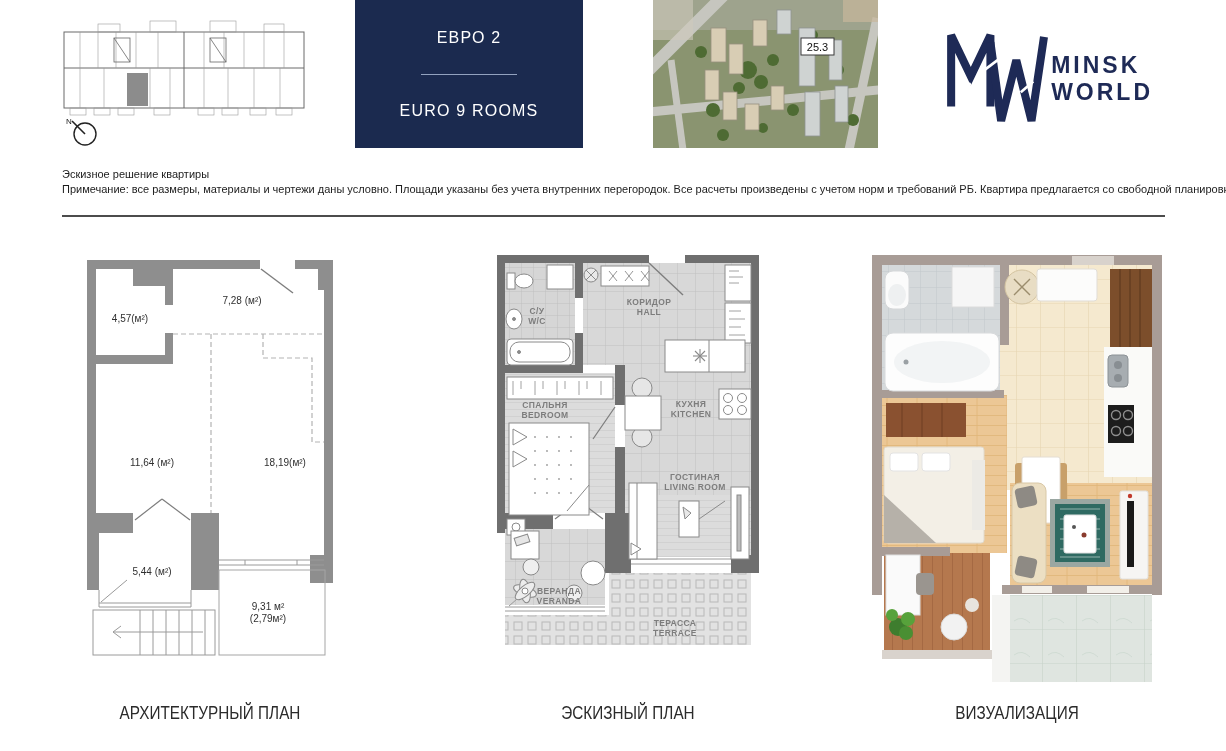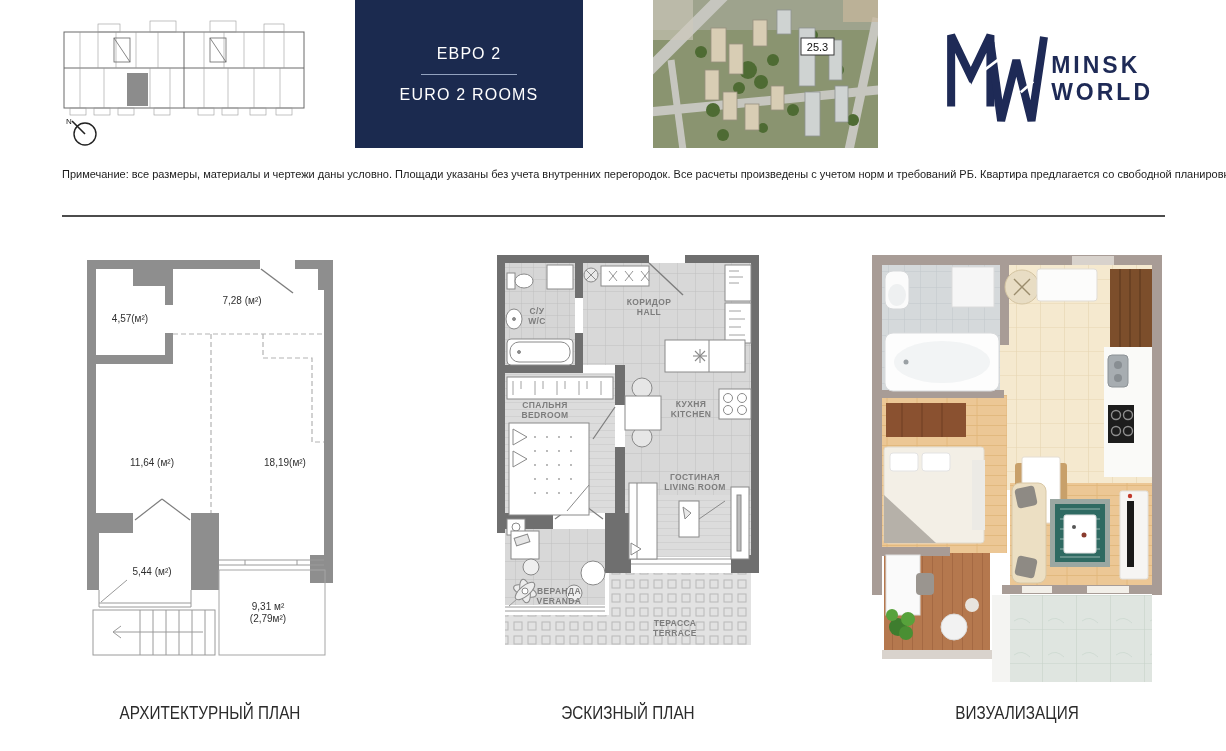--- a/index.html
+++ b/index.html
@@ -2,21 +2,21 @@
 <html><head>
 <meta charset="utf-8">
 <style>
   html,body{margin:0;padding:0;background:#ffffff;}
   .page{position:relative;width:1226px;height:751px;background:#fff;overflow:hidden;
         font-family:"Liberation Sans",sans-serif;}
   .abs{position:absolute;}
 
   
   .unit-box{left:355px;top:0;width:228px;height:148px;background:#1b2a4f;color:#fff;
-            display:flex;flex-direction:column;align-items:center;justify-content:center;}
+            display:flex;flex-direction:column;align-items:center;justify-content:center;gap:16px;}
   .unit-box .t{font-size:16px;letter-spacing:1.2px;}
   .unit-box .div{width:96px;height:1px;background:#93a2bf;margin:11px 0;}
   .logo-block{left:944px;top:4px;width:286px;height:148px;display:flex;flex-direction:row;
               align-items:center;justify-content:flex-start;}
   .brand-name{color:#1e2a56;font-weight:bold;font-size:23px;letter-spacing:3px;margin-top:2px;}
 
   
   .notes{left:62px;top:167px;width:1120px;color:#1c1c1c;font-size:11px;line-height:14.5px;
          white-space:nowrap;}
   .rule{left:62px;top:215px;width:1103px;height:0;border-top:2px solid #4c4c4c;}
@@ -91,21 +91,21 @@
     <g>
       <circle cx="27" cy="116" r="11" stroke="#222" stroke-width="1.4" fill="none"></circle>
       <line x1="14" y1="103" x2="27" y2="116" stroke="#222" stroke-width="1.6"></line>
       <text x="8" y="106" font-size="8" fill="#222">N</text>
     </g>
   </svg>
 
   <div class="abs unit-box">
     <div class="t">ЕВРО 2</div>
     <div class="div"></div>
-    <div class="t">EURO 2 ROOMS</div>
+    <div class="t">EURO 9 ROOMS</div>
   </div>
 
   <svg class="abs" style="left:653px;top:0" width="225" height="148" viewBox="0 0 225 148">
     <rect width="225" height="148" fill="#8a9470"></rect>
     <rect width="225" height="30" fill="#a7a99a" opacity="0.7"></rect>
     <g stroke="#c6c6bf">
       <line x1="-6" y1="72" x2="74" y2="-8" stroke-width="12"></line>
       <line x1="-4" y1="112" x2="226" y2="90" stroke-width="9"></line>
       <line x1="196" y1="150" x2="224" y2="18" stroke-width="9"></line>
       <line x1="30" y1="150" x2="18" y2="60" stroke-width="7"></line>
@@ -157,20 +157,21 @@
       <g stroke="#ffffff" stroke-width="3">
         <line x1="44" y1="46" x2="60" y2="34"></line>
         <line x1="86" y1="70" x2="100" y2="58"></line>
         <line x1="18" y1="70" x2="30" y2="60"></line>
       </g>
     </svg>
     <div class="brand-name">MINSK WORLD</div>
   </div>
 
   <div class="abs notes">
+    <div>Эскизное решение квартиры</div>
     <div>Примечание: все размеры, материалы и чертежи даны условно. Площади указаны без учета внутренних перегородок. Все расчеты произведены с учетом норм и требований РБ. Квартира предлагается со свободной планировкой.</div>
   </div>
   <div class="abs rule"></div>
 
   <svg class="abs" style="left:85px;top:258px" width="250" height="402" viewBox="0 0 250 402">
     <g fill="#8e8e8e">
       <rect x="2" y="2" width="173" height="9"></rect>
       <rect x="210" y="2" width="38" height="9"></rect>
       <rect x="233" y="11" width="15" height="21"></rect>
       <rect x="2" y="2" width="9" height="273"></rect>

